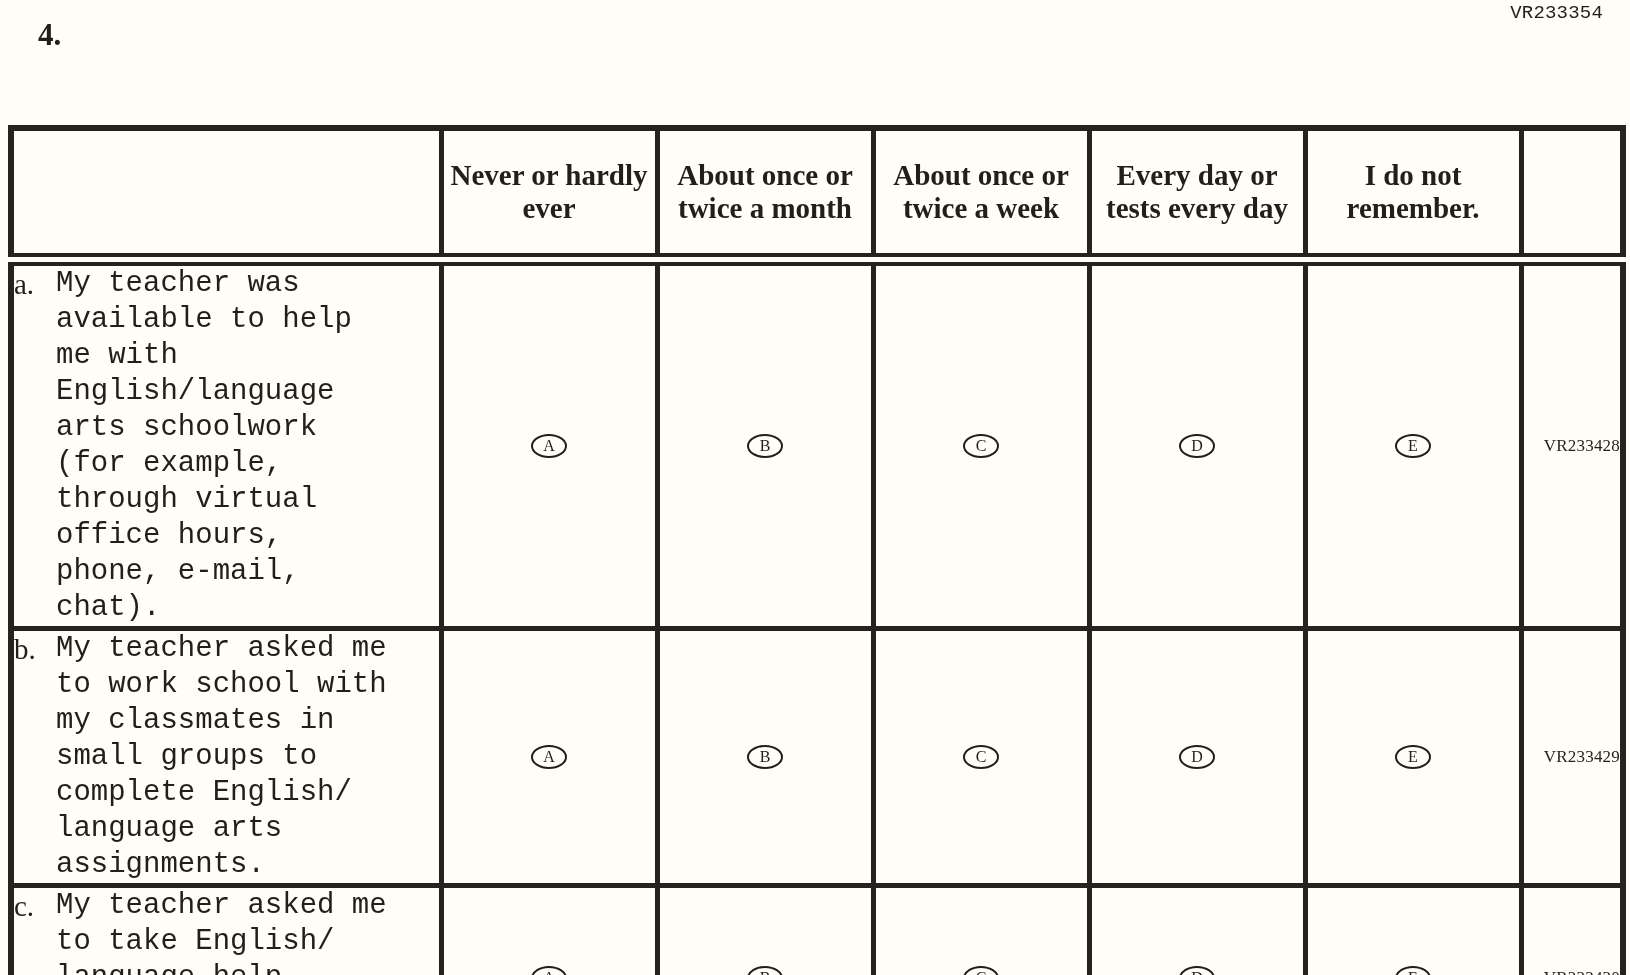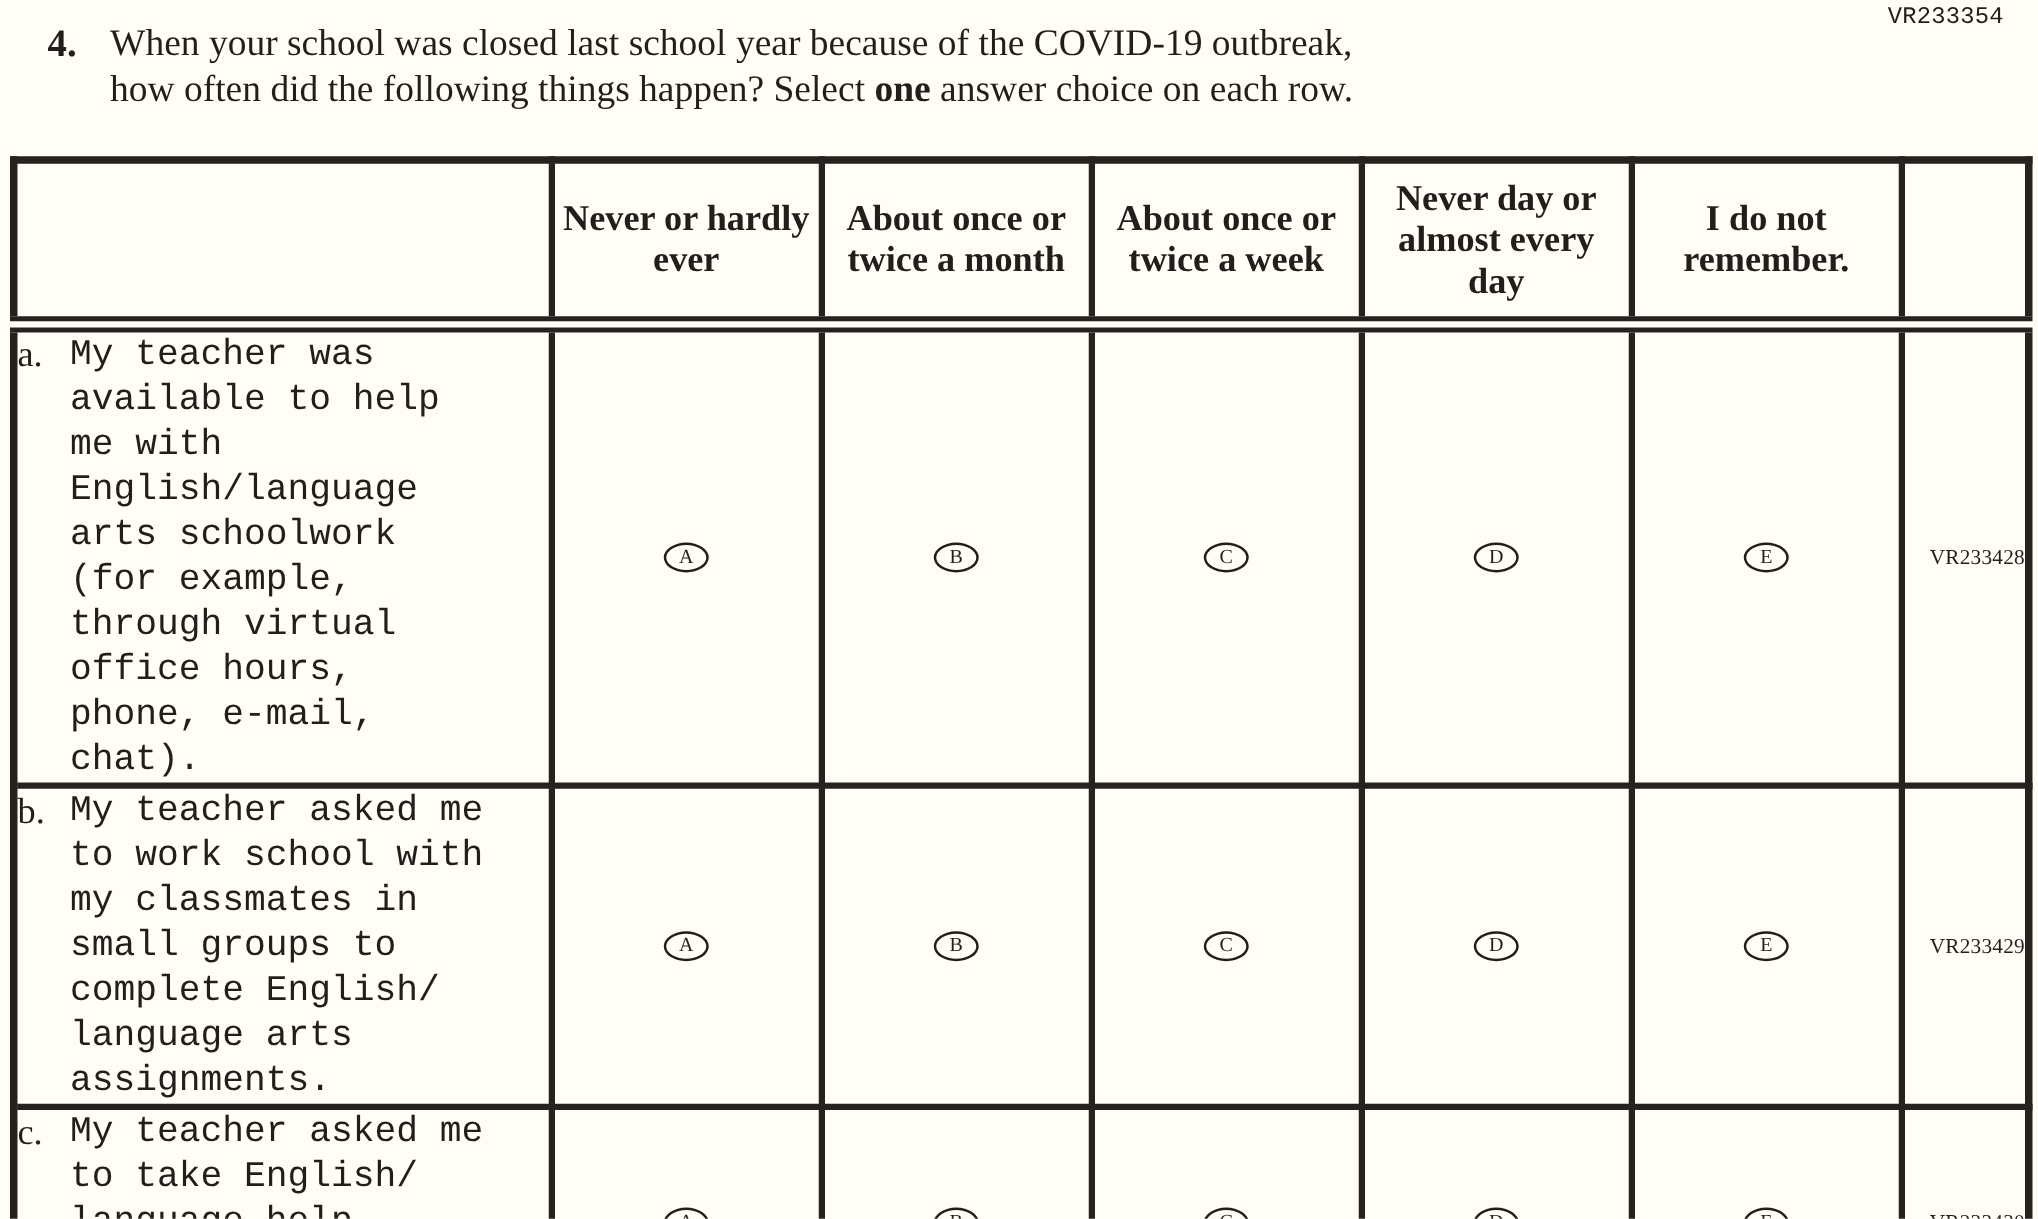--- a/index.html
+++ b/index.html
@@ -81,43 +81,39 @@
   tr.row-b{height:256px;}
   tr.row-c{height:178px;}
 </style>
 </head>
 <body>
 
 <div class="form-code-top">VR233354</div>
 
 <div class="question">
   <div class="q-number">4.</div>
-  <div class="q-text">
-    <span class="q-line">When your school was closed last school year because of the COVID-19 outbreak,</span>
-    <span class="q-line"><span>how often did the following things happen? Select </span><span class="q-bold">one</span><span> answer choice on each row.</span></span>
-  </div>
 </div>
 
 <table class="grid">
   <colgroup>
     <col class="c-stem">
       <col class="c-opt">
       <col class="c-opt">
       <col class="c-opt">
       <col class="c-opt">
       <col class="c-opt">
       <col class="c-code">
   </colgroup>
   <thead>
     <tr>
       <th></th>
       <th>Never or hardly ever</th>
       <th>About once or twice a month</th>
       <th>About once or twice a week</th>
-      <th>Never day or almost every day</th>
+      <th>Every day or tests every day</th>
       <th>I do not remember.</th>
       <th></th>
     </tr>
   </thead>
   <tbody>
     <tr class="row-a">
       <td class="stem">
         <div class="stem-inner">
           <span class="stem-letter">a.</span>
           <span class="stem-text">My teacher was available to help me with English/language arts schoolwork (for example, through virtual office hours, phone, e-mail, chat).</span>

